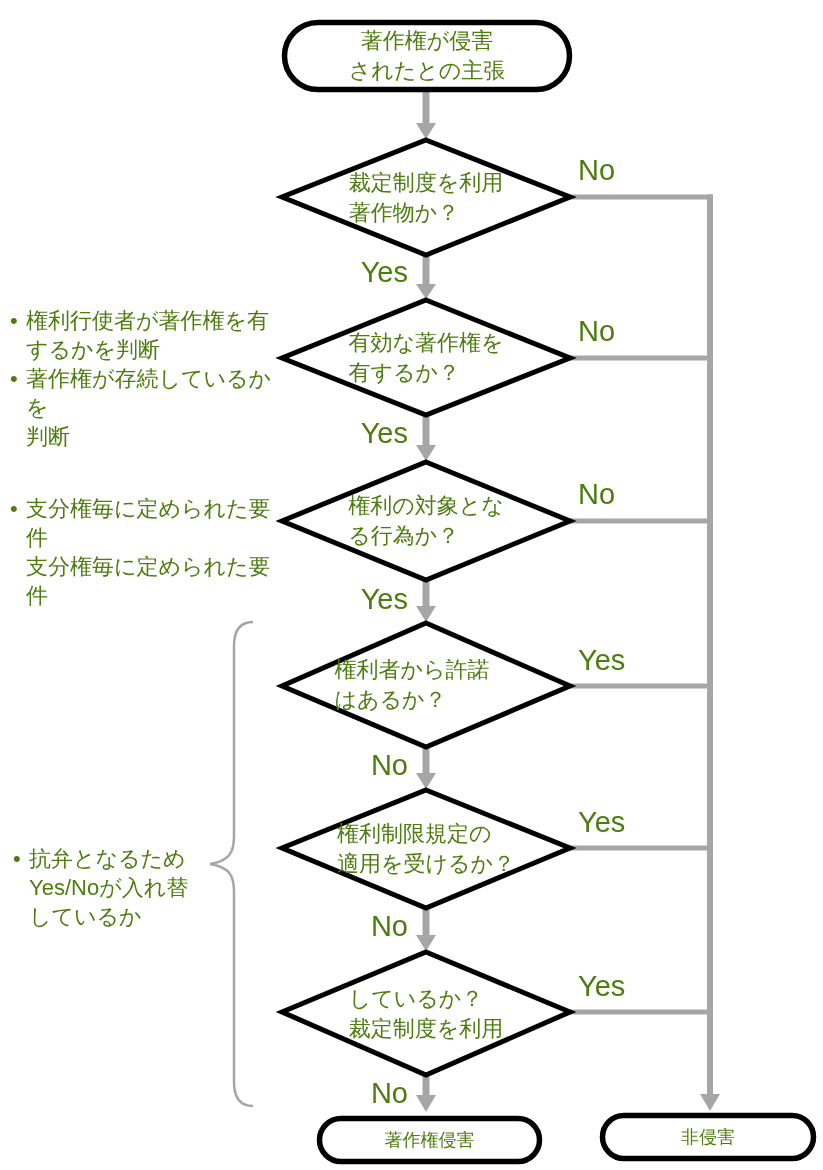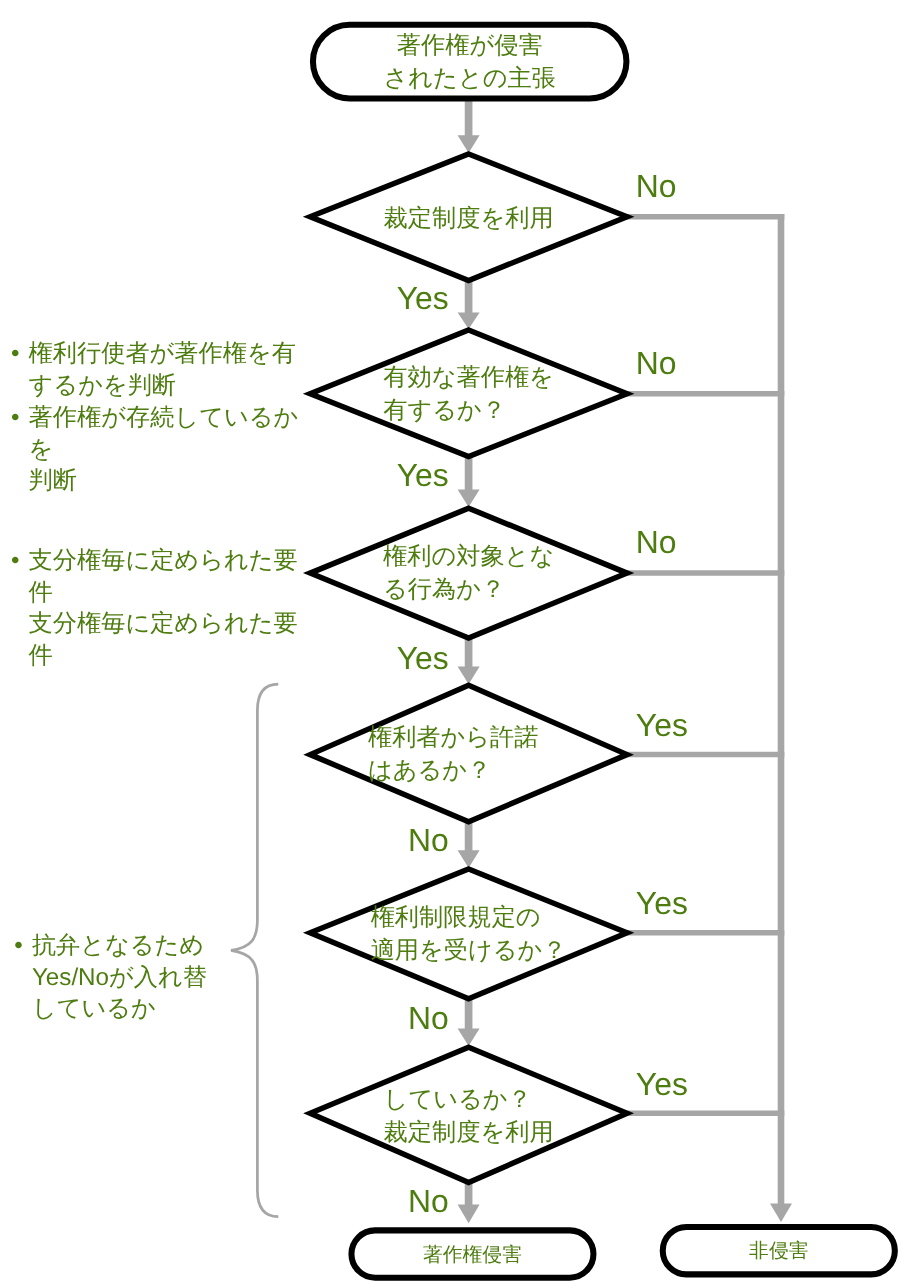--- a/index.html
+++ b/index.html
@@ -76,20 +76,21 @@
   <div class="ov" style="left:284px; top:22px; width:286px; height:67px;">
     <div class="node-label center">
       <div>著作権が侵害</div>
       <div>されたとの主張</div>
     </div>
   </div>
 
   <div class="ov" style="left:282px; top:140px; width:288px; height:115px;">
     <div class="node-label">
       <div>裁定制度を利用</div>
+      <div>著作物か？</div>
     </div>
   </div>
   <div class="ov" style="left:282px; top:300px; width:288px; height:115px;">
     <div class="node-label">
       <div>有効な著作権を</div>
       <div>有するか？</div>
     </div>
   </div>
   <div class="ov" style="left:282px; top:462px; width:288px; height:118px;">
     <div class="node-label">

